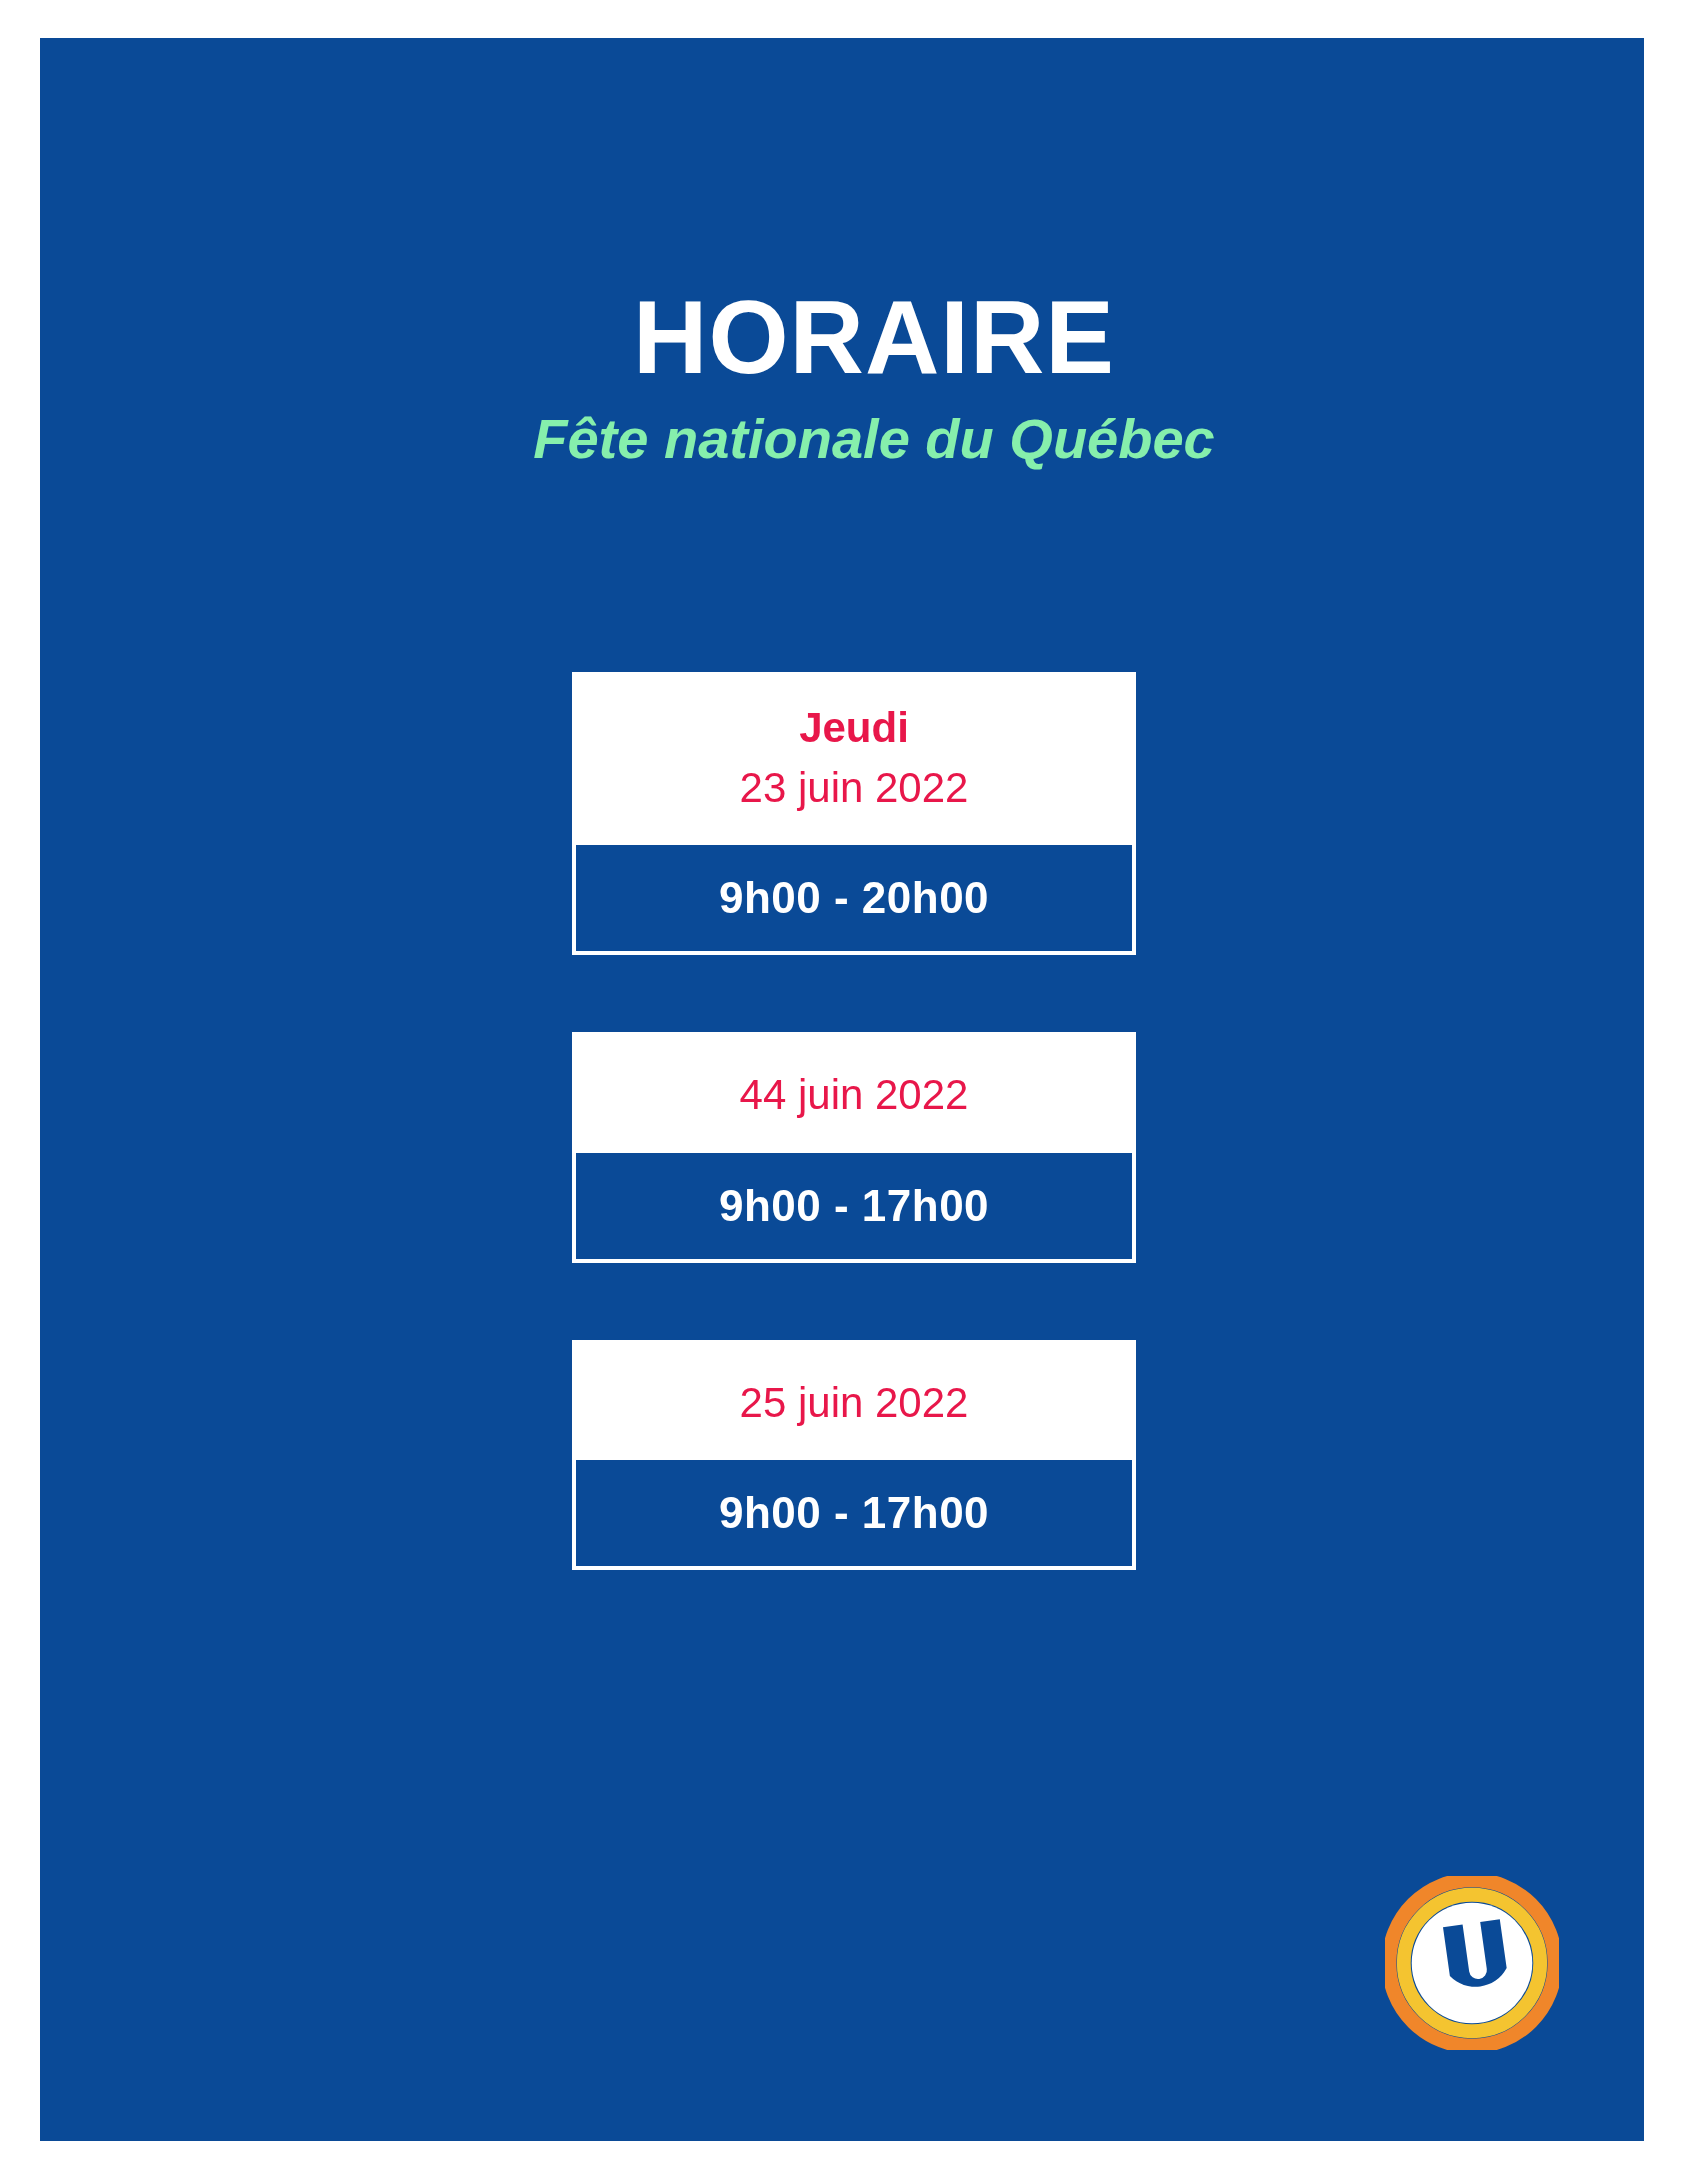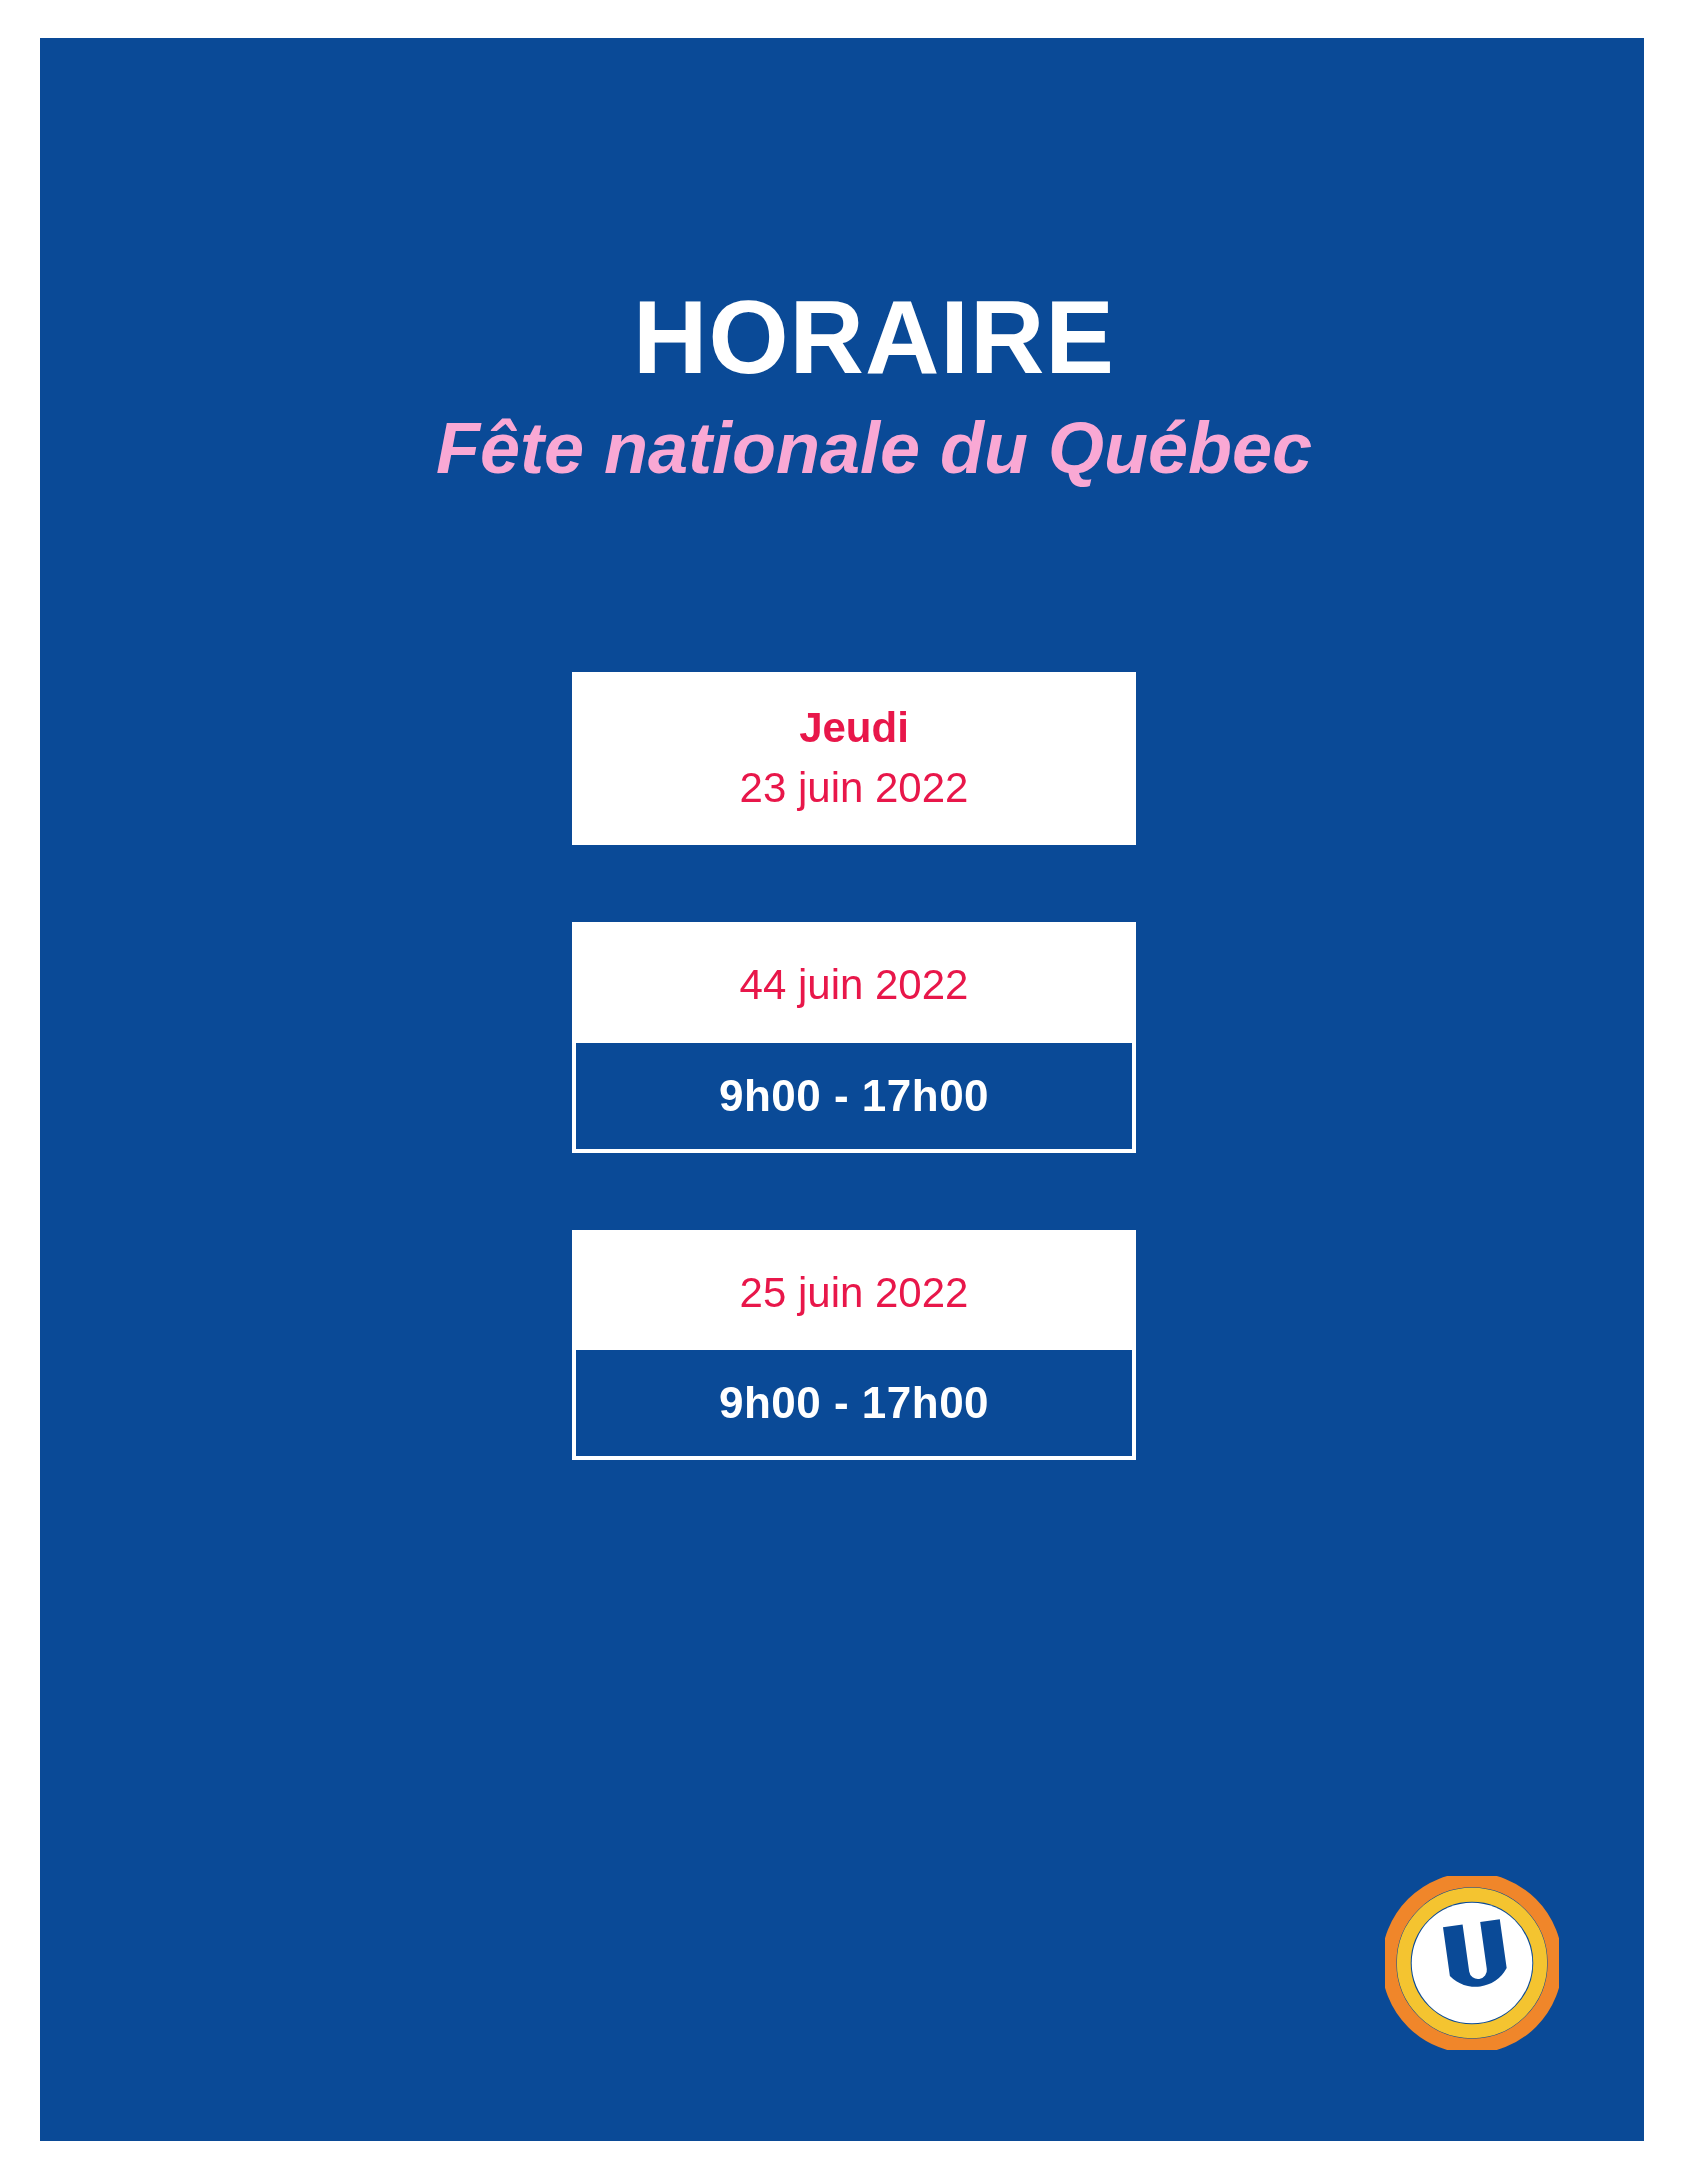--- a/index.html
+++ b/index.html
@@ -32,22 +32,22 @@
   }
   .title-main {
     color: #ffffff;
     font-size: 103px;
     font-weight: bold;
     letter-spacing: 1px;
     line-height: 1.0;
     margin: 0;
   }
   .title-sub {
-    color: #f9a8d4;
-    font-size: 72px;
+    color: #86efac;
+    font-size: 56px;
     font-weight: bold;
     font-style: italic;
     line-height: 1.15;
     margin: 18px 0 0 0;
   }
   .cards {
     position: absolute;
     left: 0;
     top: 634px;
     width: 100%;
@@ -107,20 +107,23 @@
     <div class="title-sub">Fête nationale du Québec</div>
   </div>
 
   <div class="cards">
 
     <div class="card">
       <div class="card-top">
         <div class="card-day">Jeudi</div>
         <div class="card-date">23 juin 2022</div>
       </div>
+      <div class="card-bottom">
+        <div class="card-hours">9h00 - 20h00</div>
+      </div>
     </div>
 
     <div class="card">
       <div class="card-top">
         <div class="card-date">44 juin 2022</div>
       </div>
       <div class="card-bottom">
         <div class="card-hours">9h00 - 17h00</div>
       </div>
     </div>

